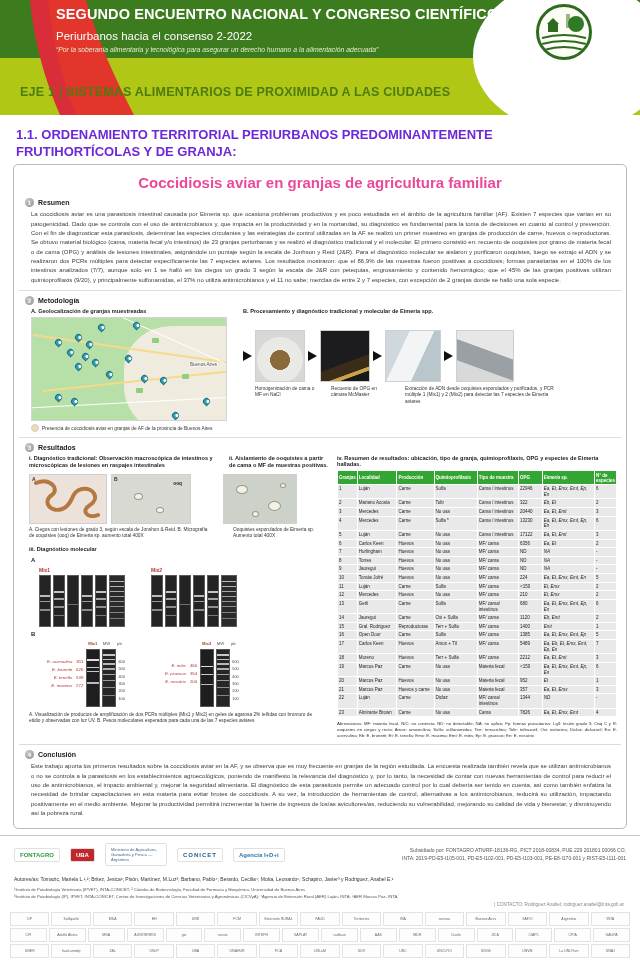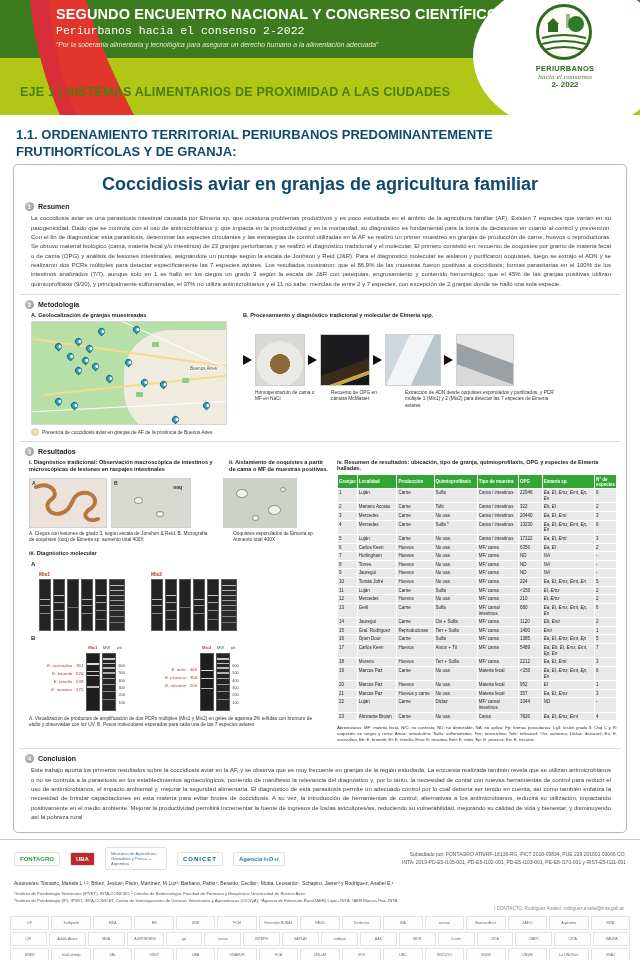--- a/index.html
+++ b/index.html
@@ -6,36 +6,36 @@
   body { background:#fff; font-family:"Liberation Sans", sans-serif; }
   .poster { position:relative; width:640px; height:960px; background:#fff; overflow:hidden; }
 
   
   header { position:relative; height:115px; overflow:hidden; }
   .band-dark { height:58px; background:#3d7c1e; }
   .band-lime { height:57px; background:#b0c716; }
   .ribbon { position:absolute; left:0; top:0; }
   .header-text { position:absolute; left:56px; top:6px; color:#fff; }
   .h-title { font-size:14.5px; font-weight:bold; letter-spacing:.1px; }
-  .h-sub { font-size:11.5px; margin-top:2px;font-family:Liberation Mono, monospace; }
+  .h-sub { font-size:11.5px; margin-top:8px; }
   .h-quote { font-size:6.8px; font-style:italic; color:#e3eecb; margin-top:4px; }
   .eje { position:absolute; left:20px; top:85px; color:#4d7c0f; font-weight:bold; font-size:12.5px; letter-spacing:.2px; }
   .logo-blob { position:absolute; right:-28px; top:-20px; width:195px; height:152px; background:#fff; border-radius:50%; }
   .logo-circle { position:absolute; left:63px; top:24px; width:56px; height:56px; border-radius:50%; border:3px solid #2e6b1f; background:#fdfdf6; display:flex; align-items:center; justify-content:center; overflow:hidden; }
   .logo-texts { position:absolute; left:28px; top:84px; width:128px; text-align:center; }
   .logo-l1 { font-size:7.5px; font-weight:bold; color:#2e6b1f; letter-spacing:.3px; }
   .logo-l2 { font-size:6px; font-style:italic; font-family:"DejaVu Serif", serif; color:#4a7a2a; }
   .logo-l3 { font-size:8px; font-weight:bold; color:#2e6b1f; }
 
   
-  .section-heading { margin:12px 16px 2px 16px; color:#0c4a6e; font-weight:bold; font-size:13px; line-height:1.28; width:600px; }
+  .section-heading { margin:12px 16px 2px 16px; color:#6d28d9; font-weight:bold; font-size:13px; line-height:1.28; width:600px; }
 
   
   .content-box { margin:4px 13px 0 13px; border:1px solid #b9b9b9; border-radius:5px; padding:7px 9px 6px 9px; min-height:636px; }
-  .box-title { text-align:center; font-weight:bold; font-size:18px; color:#0c4a6e; margin:2px 0 7px 0; }
+  .box-title { text-align:center; font-weight:bold; font-size:15px; color:#ec4899; margin:2px 0 7px 0; }
   .sec-head { display:flex; align-items:center; gap:4px; margin:3px 0 3px 2px; }
   .badge { width:9px; height:9px; border-radius:50%; background:radial-gradient(circle at 35% 30%, #c9c9c9, #8d8d8d); color:#fff; font-size:5.5px; display:flex; align-items:center; justify-content:center; font-weight:bold; flex:0 0 9px; }
   .sec-title { font-weight:bold; font-size:7px; color:#222; }
   .para { font-size:6px; line-height:1.56; text-align:justify; color:#3c3c3c; margin:1px 6px 4px 8px; }
   .divider { border:none; border-top:1px solid #dcdcdc; margin:5px -4px; }
 
   
   .met-row { display:flex; gap:10px; margin-left:8px; }
   .met-left { width:202px; }
   .sub-label { font-size:5.6px; font-weight:bold; color:#222; margin-bottom:3px; }
@@ -149,25 +149,20 @@
     <div class="logo-blob">
       <div class="logo-circle">
         <svg width="48" height="48" viewBox="0 0 48 48">
           <rect x="26" y="6" width="4" height="14" fill="#9ab68a"></rect>
           <rect x="32" y="9" width="3" height="11" fill="#9ab68a"></rect>
           <circle cx="36" cy="16" r="8" fill="#2f7a24"></circle>
           <rect x="8" y="16" width="10" height="8" fill="#2e6b1f"></rect>
           <path d="M7,16 L13,10 L19,16 Z" fill="#2e6b1f"></path>
           <path d="M2,30 Q24,24 46,30 M2,36 Q24,30 46,36 M4,42 Q24,36 44,42" stroke="#2e6b1f" stroke-width="2" fill="none"></path>
         </svg>
-      </div>
-      <div class="logo-texts">
-        <div class="logo-l1">PERIURBANOS</div>
-        <div class="logo-l2">hacia el consenso</div>
-        <div class="logo-l3">2- 2022</div>
       </div>
     </div>
     <div class="eje">EJE 1  |  SISTEMAS ALIMENTARIOS DE PROXIMIDAD A LAS CIUDADES</div>
   </header>
 
   <div class="section-heading">1.1. ORDENAMIENTO TERRITORIAL PERIURBANOS PREDOMINANTEMENTE FRUTIHORTÍCOLAS Y DE GRANJA:</div>
 
   <main class="content-box">
     <div class="box-title">Coccidiosis aviar en granjas de agricultura familiar</div>
 

